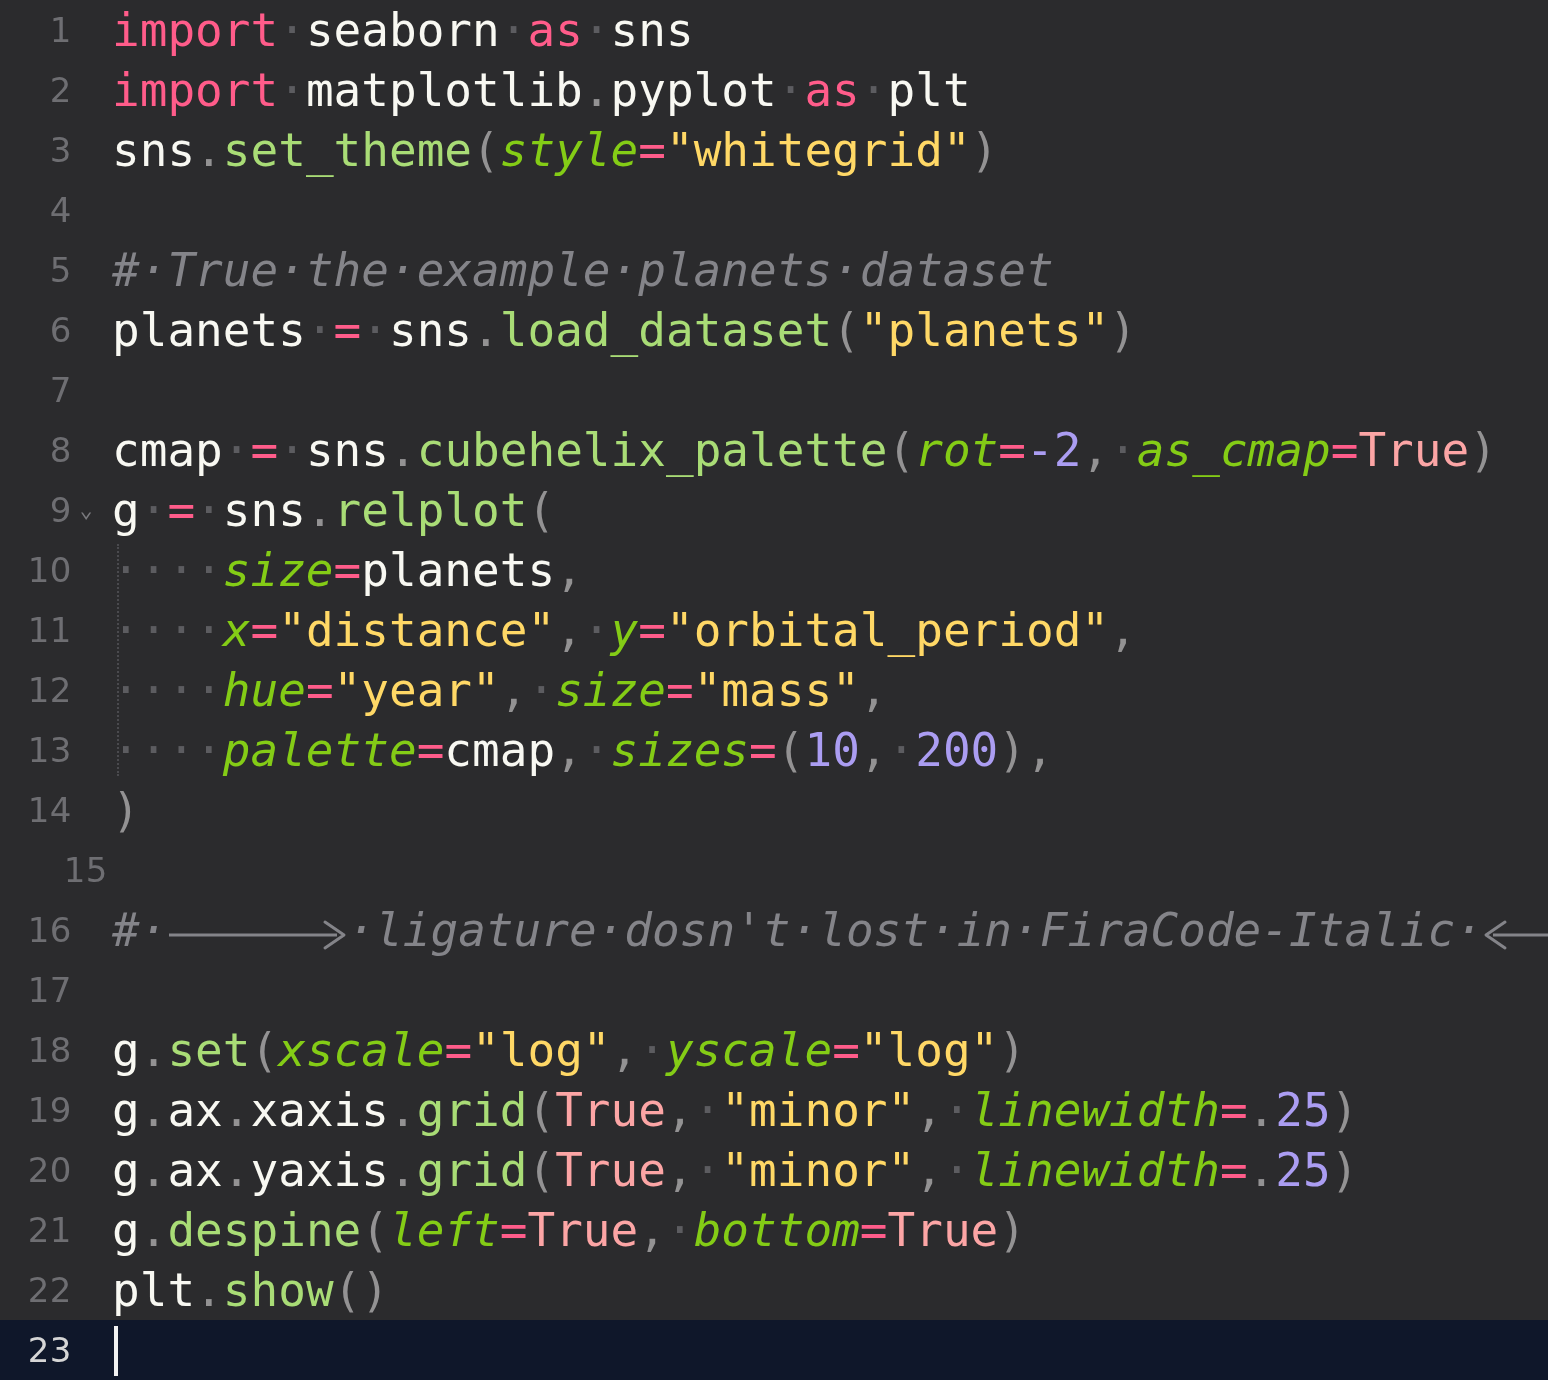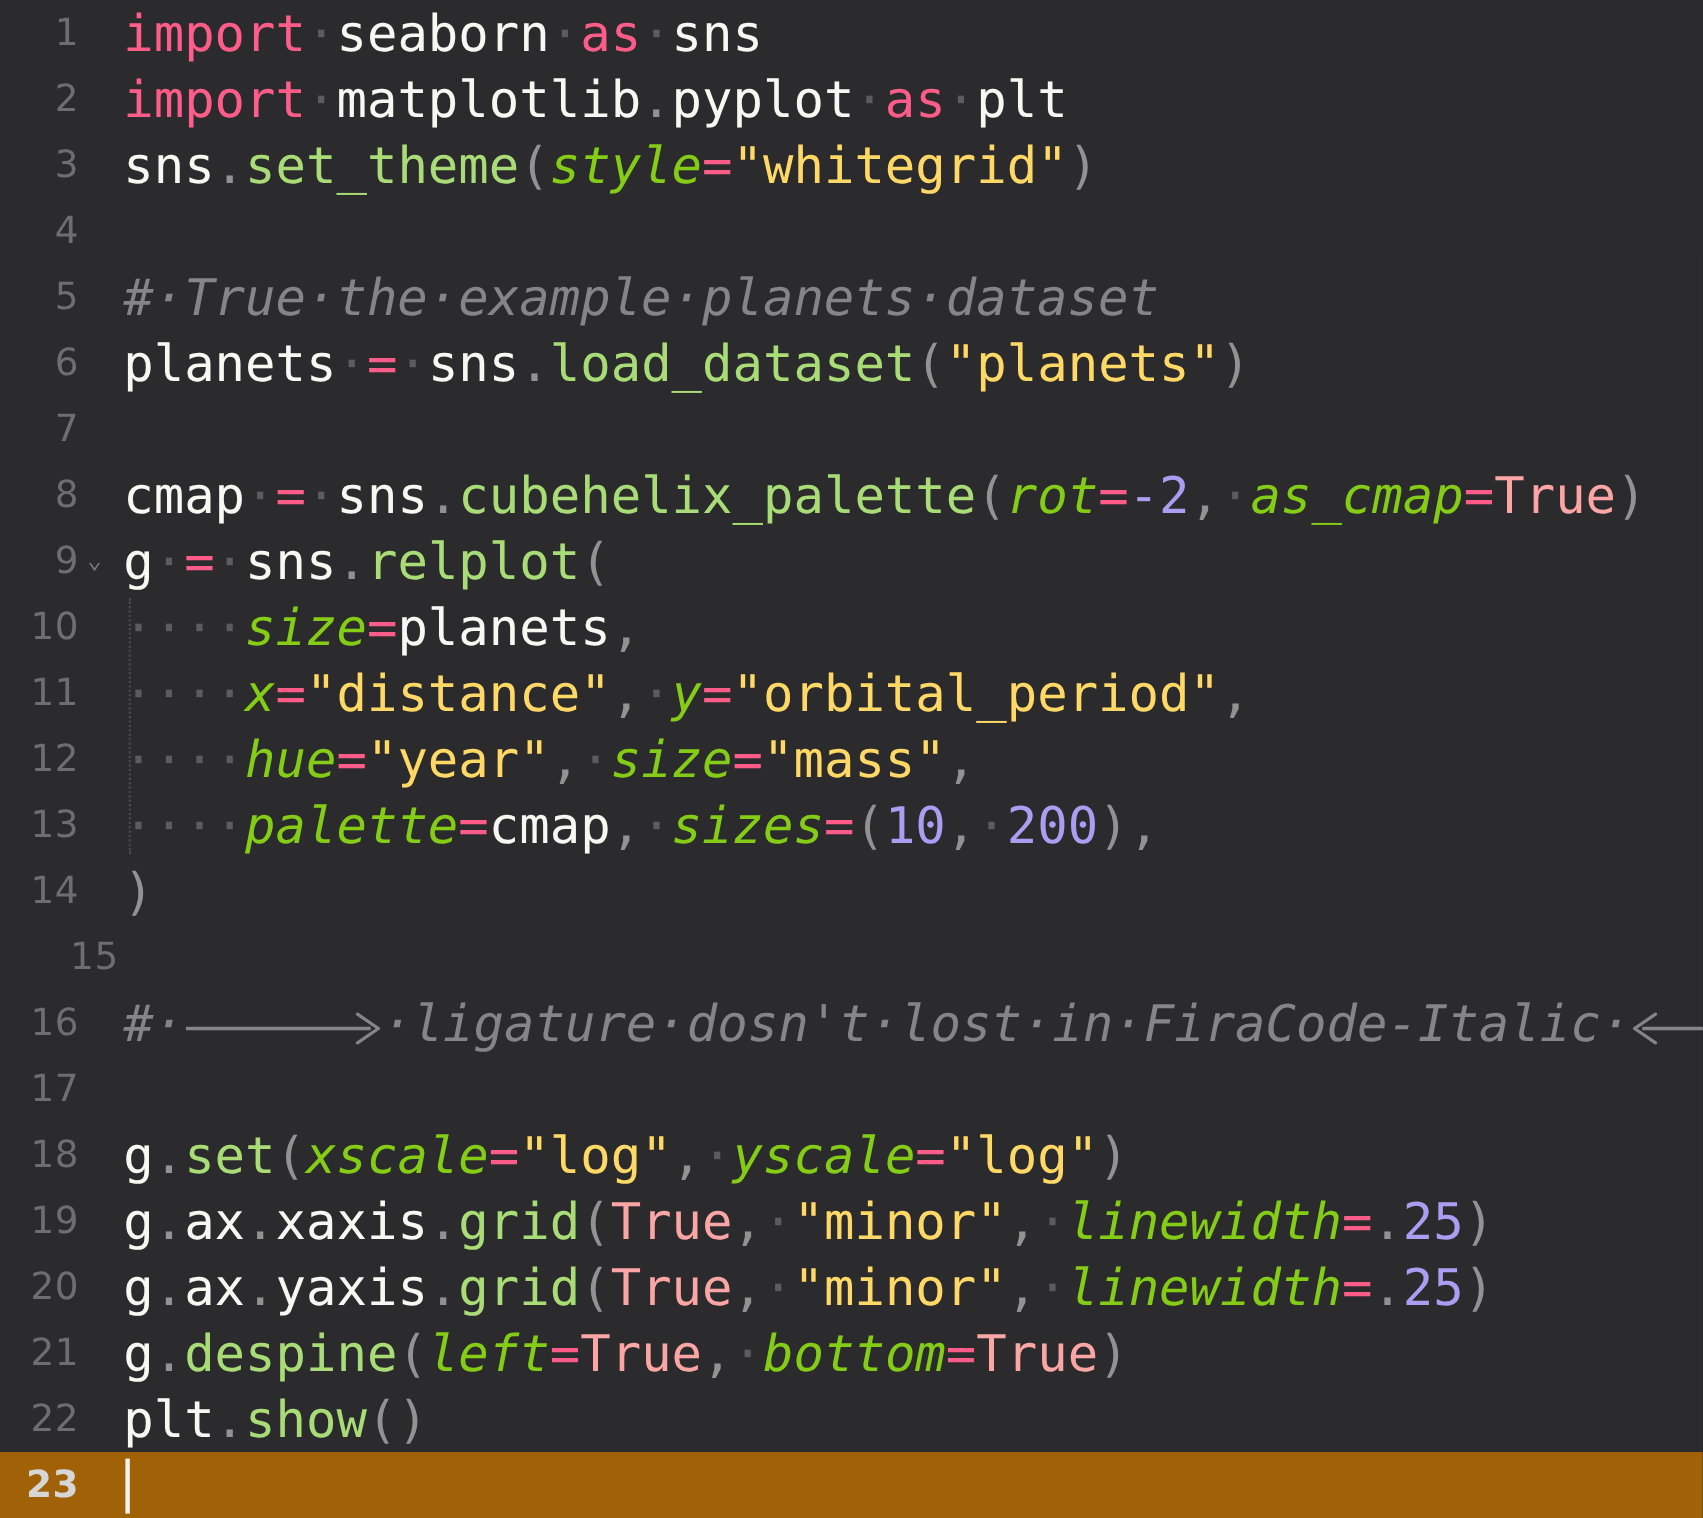--- a/index.html
+++ b/index.html
@@ -22,22 +22,21 @@
   }
 
   .line {
     position: relative;
     height: 60px;
     line-height: 60px;
     white-space: pre;
     display: block;
   }
   .line.active {
-    background: #a16207;
-    font-weight: bold;
+    background: #0f172a;
   }
 
   
   .gutter {
     position: absolute;
     left: 0;
     top: 0;
     width: 72px;
     height: 60px;
     text-align: right;

